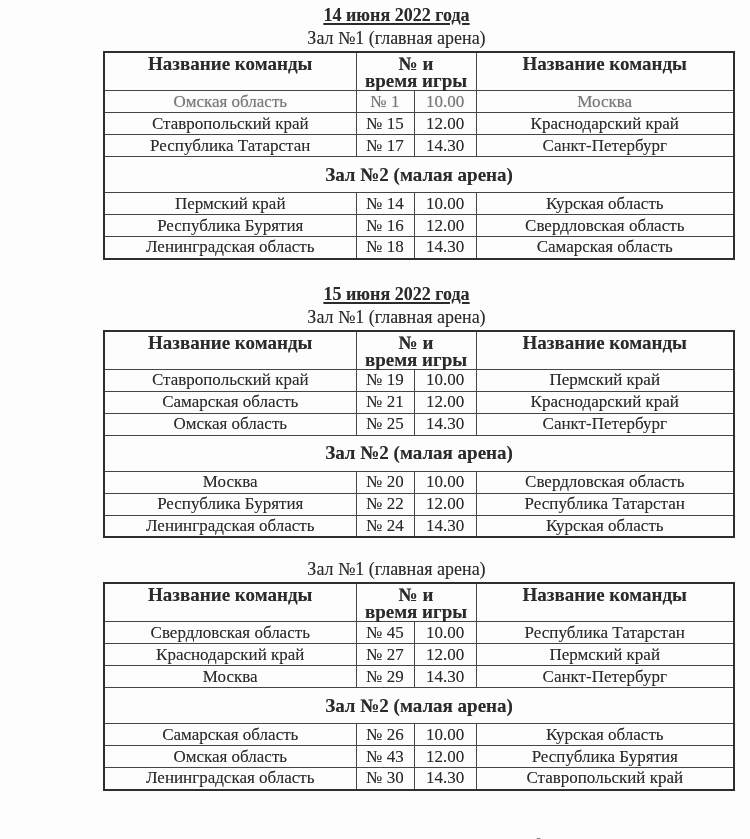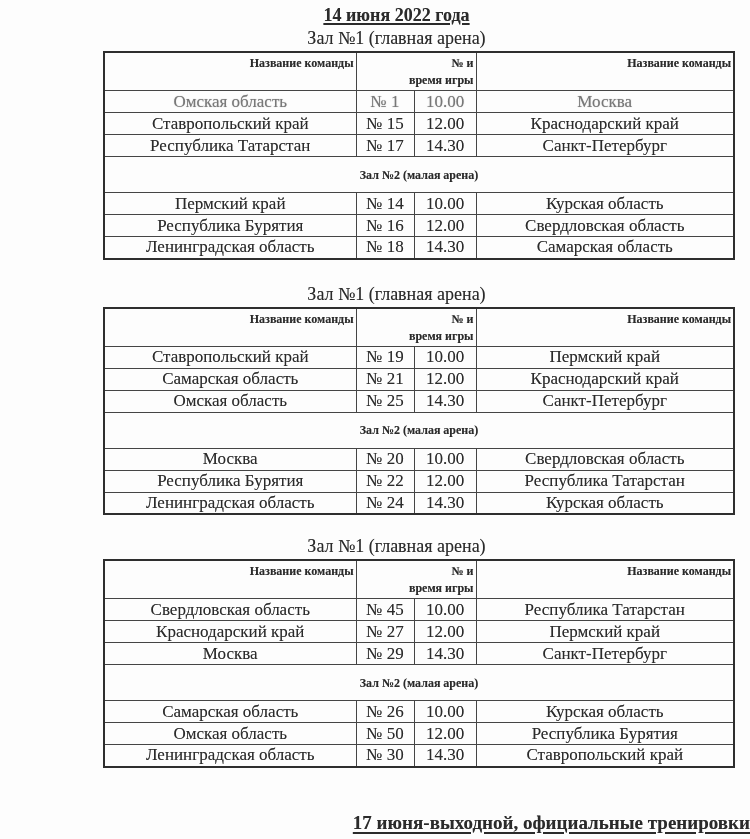--- a/index.html
+++ b/index.html
@@ -45,41 +45,41 @@
     border-collapse:collapse;
     border:2px solid var(--outer-border);
   }
   table.schedule col.c-team-l{width:252px;}
   table.schedule col.c-num{width:58px;}
   table.schedule col.c-time{width:62px;}
   table.schedule col.c-team-r{width:258px;}
   table.schedule th{
     border:1px solid var(--border);
     font-weight:bold;
-    font-size:12px;
+    font-size:19px;
     line-height:17px;
     vertical-align:top;
-    text-align:right;
+    text-align:center;
     padding:2px 2px 1px;
     height:38px;
   }
   table.schedule td{
     border:1px solid var(--border);
     font-size:17px;
     line-height:20px;
     text-align:center;
     vertical-align:middle;
     height:22px;
     padding:0 3px;
     white-space:nowrap;
     overflow:hidden;
   }
   tr.band td{
     font-weight:bold;
-    font-size:12px;
+    font-size:19px;
     height:36px;
     margin-left:44px;
   }
   tr.faded td{color:var(--faded);text-shadow:0 0 1px rgba(120,120,120,0.6);}
   .footer-note{
     margin-top:44px;
     text-align:right;
     font-weight:bold;
     font-size:19px;
     line-height:22px;
@@ -148,20 +148,21 @@
             <td>Ленинградская область</td>
             <td>№ 18</td>
             <td>14.30</td>
             <td>Самарская область</td>
           </tr>
         </tbody>
     </table>
   </section>
 
   <section class="day-section s1">
+    <div class="day-title">15 июня 2022 года</div>
     <div class="hall-title">Зал №1 (главная арена)</div>
     <table class="schedule">
       <colgroup>
           <col class="c-team-l">
           <col class="c-num">
           <col class="c-time">
           <col class="c-team-r">
         </colgroup>
       <thead>
         <tr>
@@ -253,21 +254,21 @@
             <td colspan="4">Зал №2 (малая арена)</td>
           </tr>
           <tr>
             <td>Самарская область</td>
             <td>№ 26</td>
             <td>10.00</td>
             <td>Курская область</td>
           </tr>
           <tr>
             <td>Омская область</td>
-            <td>№ 50</td>
+            <td>№ 43</td>
             <td>12.00</td>
             <td>Республика Бурятия</td>
           </tr>
           <tr>
             <td>Ленинградская область</td>
             <td>№ 30</td>
             <td>14.30</td>
             <td>Ставропольский край</td>
           </tr>
         </tbody>

